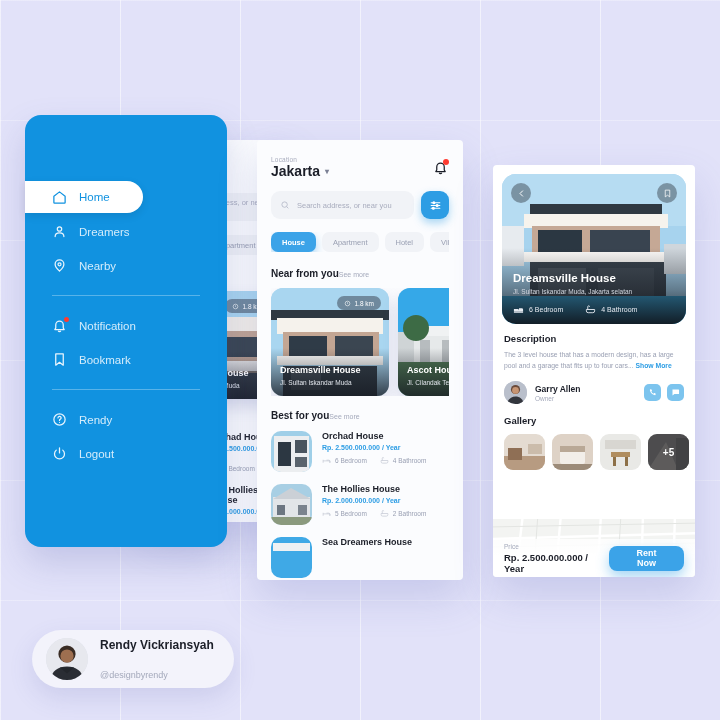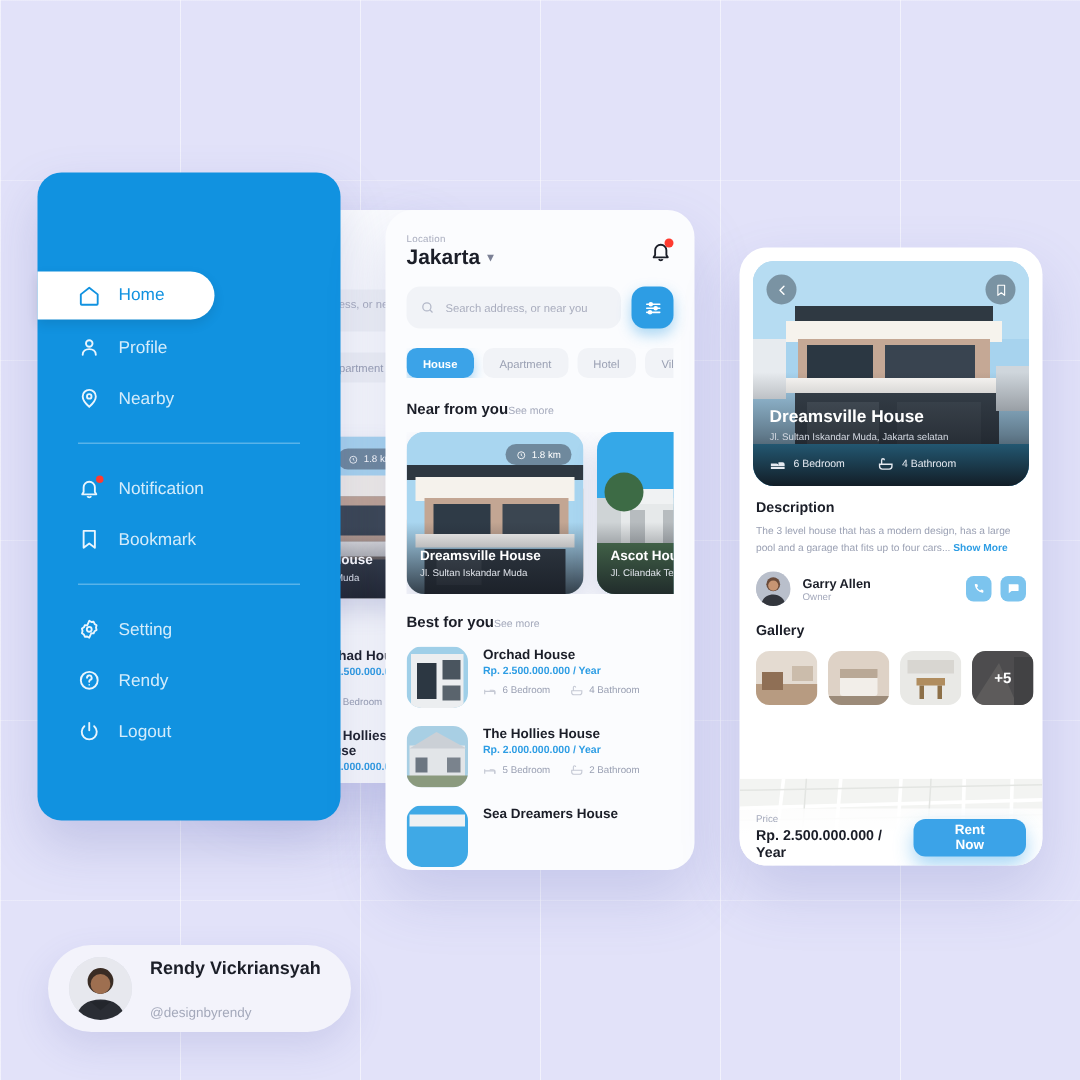--- a/index.html
+++ b/index.html
@@ -47,21 +47,21 @@
   .side-sep { height: 1px; background: rgba(255,255,255,.30); margin: 14px 27px 14px 27px; }
   .dot-badge {
     position: absolute; top: -1px; right: -2px;
     width: 5px; height: 5px; border-radius: 50%; background: #ff3b30;
   }
 
   
   .phone {
     position: absolute;
     background: #fbfcfe;
-    border-radius: 18px;
+    border-radius: 4px;
     overflow: hidden;
     box-shadow: 0 18px 40px rgba(92,100,180,.20);
   }
 
   
   .phone-back { left: 145px; top: 140px; width: 148px; height: 382px; z-index: 1; }
   
   .phone-main { left: 257px; top: 140px; width: 206px; height: 440px; z-index: 3; }
   
   .phone-detail { left: 493px; top: 165px; width: 202px; height: 412px; z-index: 3; background:#fff; }
@@ -208,21 +208,21 @@
       <span>Home</span>
     </div>
 
     <div class="side-item">
       <span class="ico">
         <svg viewBox="0 0 24 24" fill="none" stroke="#eaf5fd" stroke-width="2" stroke-linecap="round">
             <circle cx="12" cy="8" r="3.5"></circle>
             <path d="M5 20c0-3.9 3.1-6 7-6s7 2.1 7 6"></path>
           </svg>
       </span>
-      <span>Profile</span>
+      <span>Dreamers</span>
     </div>
 
     <div class="side-item">
       <span class="ico">
         <svg viewBox="0 0 24 24" fill="none" stroke="#eaf5fd" stroke-width="2">
             <path d="M12 21s7-6.2 7-11a7 7 0 1 0-14 0c0 4.8 7 11 7 11z"></path>
             <circle cx="12" cy="10" r="2.4"></circle>
           </svg>
       </span>
       <span>Nearby</span>
@@ -246,29 +246,20 @@
         <svg viewBox="0 0 24 24" fill="none" stroke="#eaf5fd" stroke-width="2" stroke-linejoin="round">
             <path d="M6 3h12v18l-6-4.5L6 21z"></path>
           </svg>
       </span>
       <span>Bookmark</span>
     </div>
 
 
     <div class="side-sep"></div>
 
-    <div class="side-item">
-      <span class="ico">
-        <svg viewBox="0 0 24 24" fill="none" stroke="#eaf5fd" stroke-width="2" stroke-linejoin="round">
-            <path d="M12 3l2.2 1.3 2.5-.3 1 2.3 2.1 1.4-.6 2.5.6 2.5-2.1 1.4-1 2.3-2.5-.3L12 21l-2.2-1.3-2.5.3-1-2.3-2.1-1.4.6-2.5-.6-2.5 2.1-1.4 1-2.3 2.5.3z"></path>
-            <circle cx="12" cy="12" r="2.6"></circle>
-          </svg>
-      </span>
-      <span>Setting</span>
-    </div>
 
     <div class="side-item">
       <span class="ico">
         <svg viewBox="0 0 24 24" fill="none" stroke="#eaf5fd" stroke-width="2" stroke-linecap="round">
             <circle cx="12" cy="12" r="9"></circle>
             <path d="M9.6 9.4a2.5 2.5 0 1 1 3.4 2.3c-.7.3-1 .9-1 1.6v.3"></path>
             <circle cx="12" cy="16.8" r=".9" fill="#eaf5fd" stroke="none"></circle>
           </svg>
       </span>
       <span>Rendy</span>

